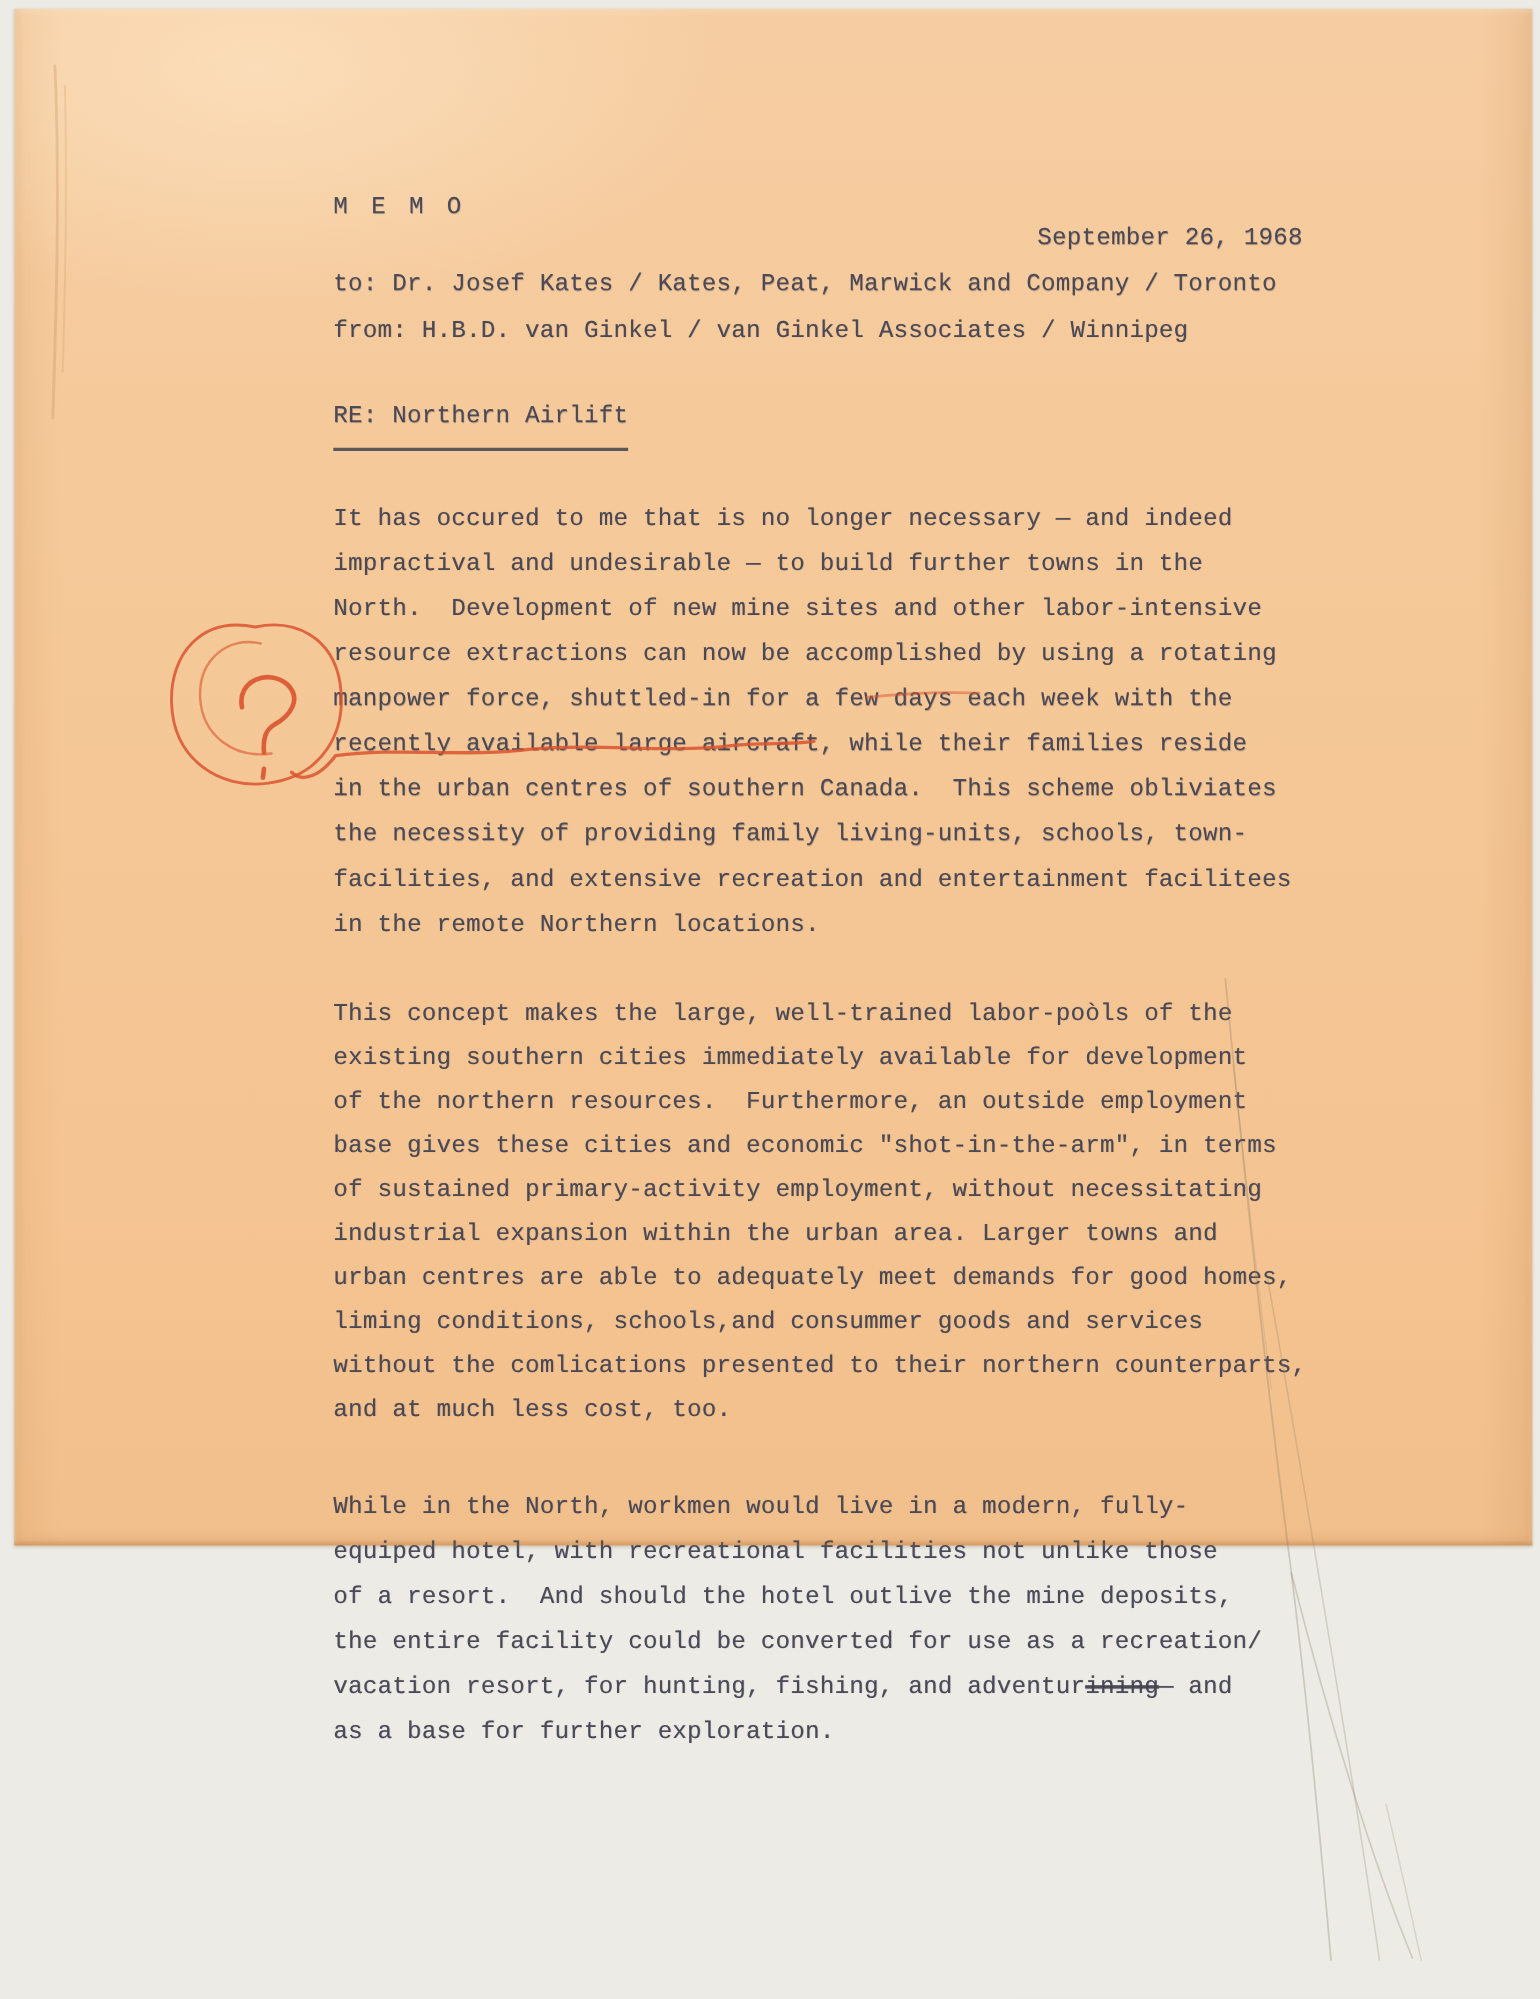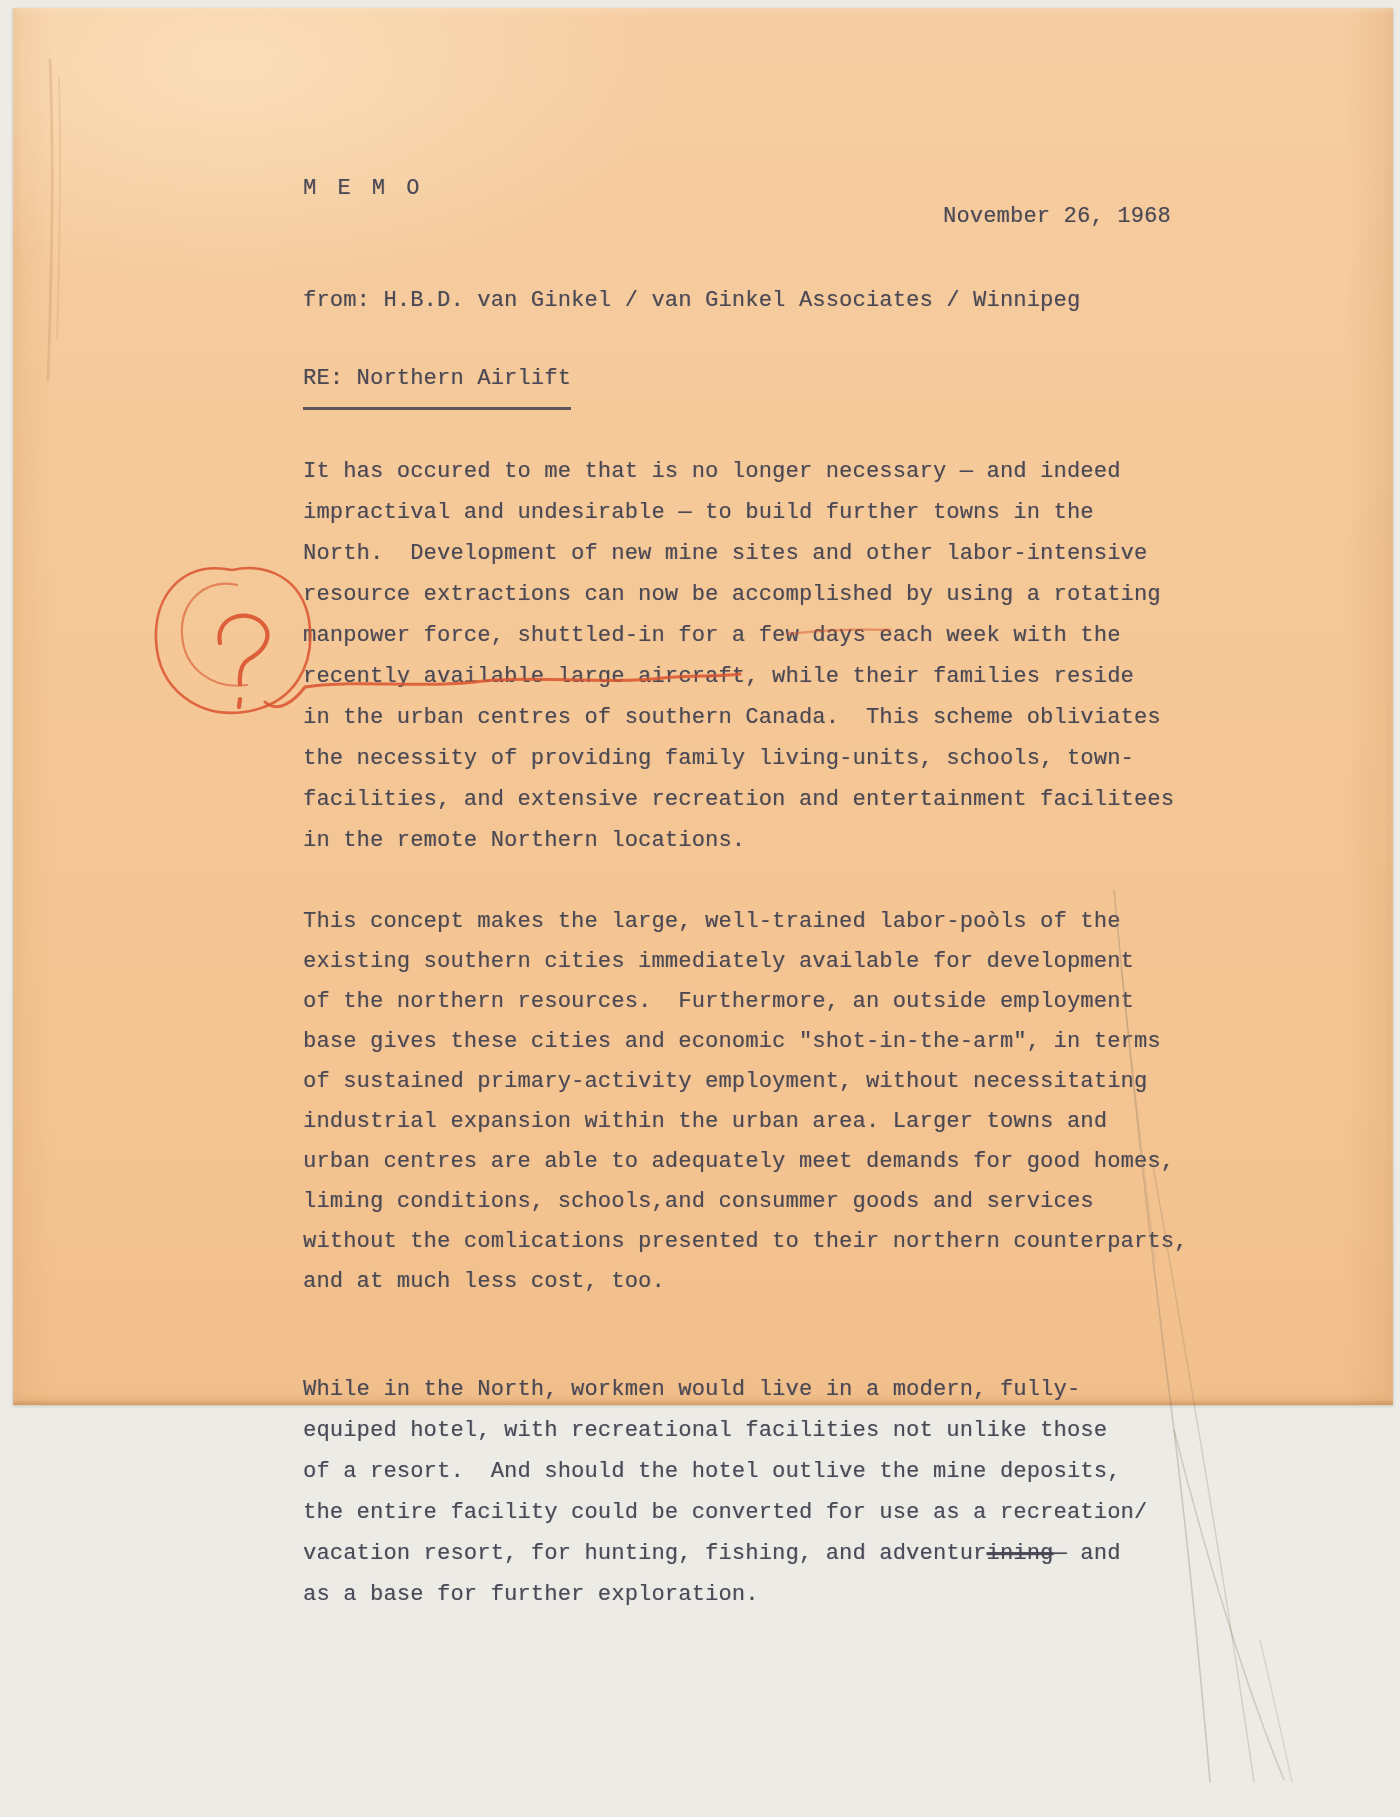--- a/index.html
+++ b/index.html
@@ -39,37 +39,38 @@
   .memo-from{position:absolute;left:290px;top:280px;}
   .memo-subject{
     position:absolute;left:290px;top:358px;
     border-bottom:3px solid rgba(66,66,80,0.85);
     padding-bottom:16px;
   }
   .para{position:absolute;left:290px;}
   .para .line{white-space:pre;}
   #para-0{top:443px;} #para-0 .line{line-height:41px;}
   #para-1{top:894px;} #para-1 .line{line-height:40px;}
-  #para-2{top:1341px;margin-top:20px;} #para-2 .line{line-height:41px;}
+  #para-2{top:1341px;} #para-2 .line{line-height:41px;}
   .strike{
     text-decoration:line-through;
     text-decoration-thickness:2.5px;
     text-decoration-color:rgba(66,66,80,0.9);
     font-weight:normal;
   }
   .overlay-svg{position:absolute;left:0;top:0;pointer-events:none;}
 </style>
 </head>
 <body>
 
 <div class="stage">
   <div class="paper">
 
     <div class="ink memo-title">M E M O</div>
-    <div class="ink memo-date">November 26, 1968</div>
+    <div class="ink memo-date">September 26, 1968</div>
+    <div class="ink memo-to">to: Dr. Josef Kates / Kates, Peat, Marwick and Company / Toronto</div>
     <div class="ink memo-from">from: H.B.D. van Ginkel / van Ginkel Associates / Winnipeg</div>
     <div class="ink memo-subject">RE: Northern Airlift</div>
 
     <div class="ink para" id="para-0"><div class="line"><span>It has occured to me that is no longer necessary — and indeed</span></div><div class="line"><span>impractival and undesirable — to build further towns in the</span></div><div class="line"><span>North.  Development of new mine sites and other labor-intensive</span></div><div class="line"><span>resource extractions can now be accomplished by using a rotating</span></div><div class="line"><span>manpower force, shuttled-in for a few days each week with the</span></div><div class="line"><span>recently available large aircraft, while their families reside</span></div><div class="line"><span>in the urban centres of southern Canada.  This scheme obliviates</span></div><div class="line"><span>the necessity of providing family living-units, schools, town-</span></div><div class="line"><span>facilities, and extensive recreation and entertainment facilitees</span></div><div class="line"><span>in the remote Northern locations.</span></div></div>
     <div class="ink para" id="para-1"><div class="line"><span>This concept makes the large, well-trained labor-poòls of the</span></div><div class="line"><span>existing southern cities immediately available for development</span></div><div class="line"><span>of the northern resources.  Furthermore, an outside employment</span></div><div class="line"><span>base gives these cities and economic "shot-in-the-arm", in terms</span></div><div class="line"><span>of sustained primary-activity employment, without necessitating</span></div><div class="line"><span>industrial expansion within the urban area. Larger towns and</span></div><div class="line"><span>urban centres are able to adequately meet demands for good homes,</span></div><div class="line"><span>liming conditions, schools,and consummer goods and services</span></div><div class="line"><span>without the comlications presented to their northern counterparts,</span></div><div class="line"><span>and at much less cost, too.</span></div></div>
     <div class="ink para" id="para-2"><div class="line"><span>While in the North, workmen would live in a modern, fully-</span></div><div class="line"><span>equiped hotel, with recreational facilities not unlike those</span></div><div class="line"><span>of a resort.  And should the hotel outlive the mine deposits,</span></div><div class="line"><span>the entire facility could be converted for use as a recreation/</span></div><div class="line"><span>vacation resort, for hunting, fishing, and adventur</span><span class="strike">ining</span><span>— and</span></div><div class="line"><span>as a base for further exploration.</span></div></div>
 
     <svg class="overlay-svg" width="1380" height="1779" viewBox="0 0 1380 1779">
       <g fill="none" stroke="#8d7c66" stroke-linecap="round">
         <path d="M 1101 882 C 1119 1072, 1139 1252, 1161 1422 C 1177 1552, 1189 1682, 1197 1774" stroke-width="1.6" opacity="0.32"></path>

